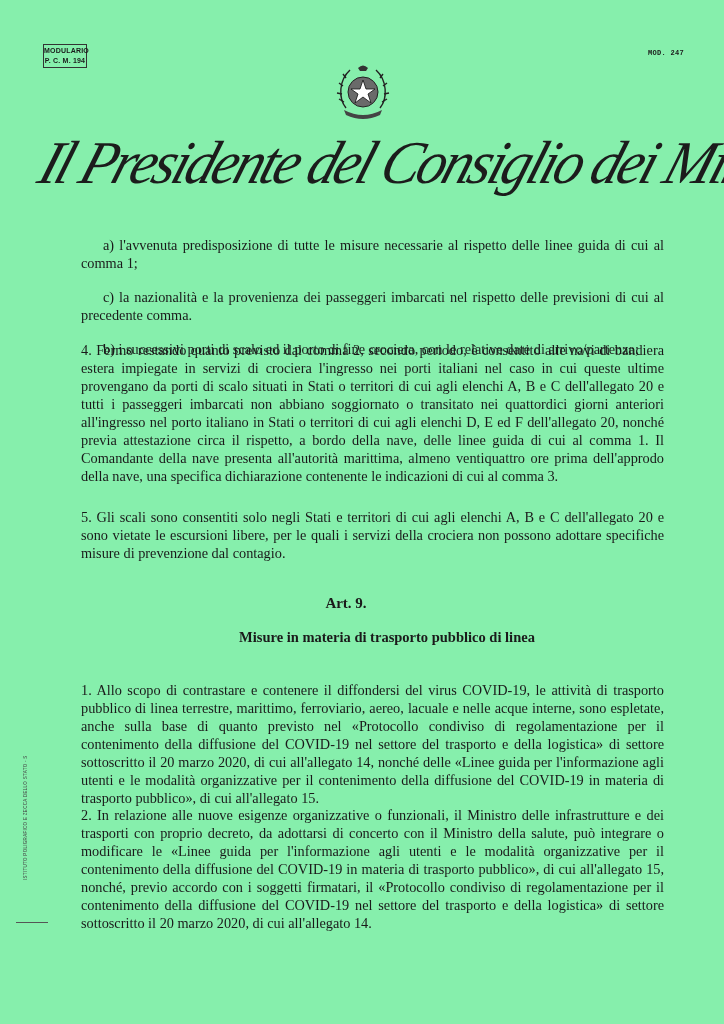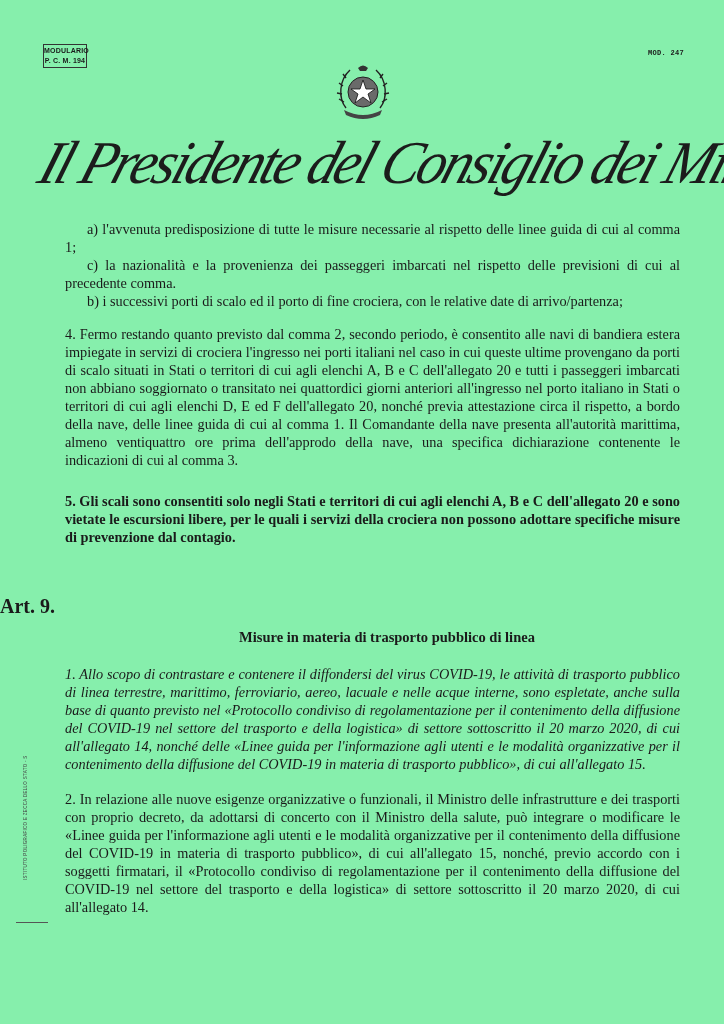--- a/index.html
+++ b/index.html
@@ -24,36 +24,36 @@
     line-height: 70px; letter-spacing: -3px; text-align: center; color: #1c1c1c;
     transform: skewX(-18deg) scaleY(1.05); transform-origin: center;
     white-space: nowrap;
   }
 
   .body-text {
     position: absolute; left: 65px; width: 615px;
     font-family: "Liberation Serif", serif; font-size: 14.3px; line-height: 18px;
     text-align: justify; color: #1a1a1a;
   }
-  .body-text p { margin: 0; }
+  .body-text p { margin: 16px; }
   .indent { text-indent: 22px; }
 
   .block-a { top: 220px; }
   .block-4 { top: 325px; }
-  .block-5 { top: 492px; font-weight: bold; }
+  .block-5 { top: 492px; }
 
   .art-num {
-    position: absolute; left: 0; width: 692px; top: 595px; 
-    font-family: "Liberation Serif", serif; font-weight: bold; font-size: 20px;
+    position: absolute; left: 0; width: 692px; top: 595px; text-align: center;
+    font-family: "Liberation Serif", serif; font-weight: bold; font-size: 15px;
   }
   .art-title {
     position: absolute; left: 0; width: 724px; top: 629px; text-align: center;
     font-family: "Liberation Serif", serif; font-weight: bold; font-size: 14.5px; margin-left: 25px;
   }
-  .block-9-1 { top: 665px; font-style: italic; }
+  .block-9-1 { top: 665px; }
   .block-9-2 { top: 790px; }
 
   .side-print {
     position: absolute; left: 23px; top: 880px; transform: rotate(-90deg); transform-origin: left top;
     font-family: "Liberation Sans", sans-serif; font-size: 4.5px; color: #444; white-space: nowrap; letter-spacing: 0.3px;
   }
   .side-rule { position: absolute; left: 16px; top: 922px; width: 32px; height: 1px; background: #555; }
 </style>
 </head>
 <body>

